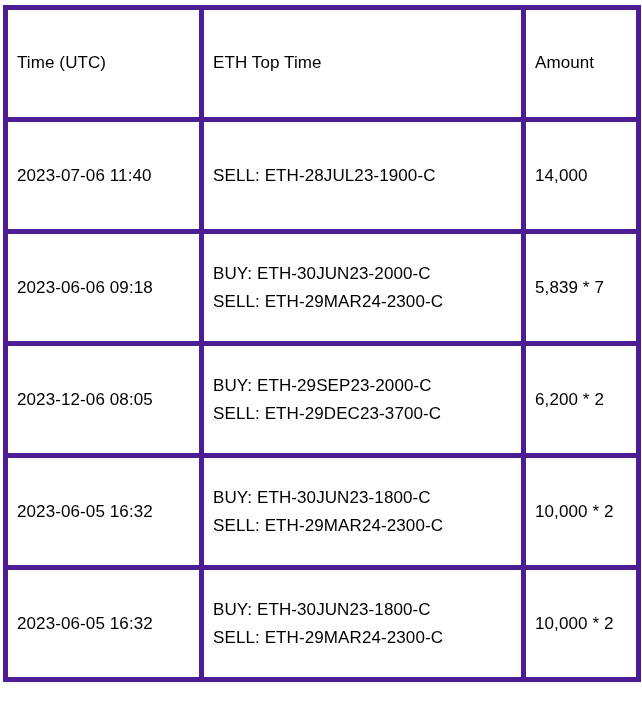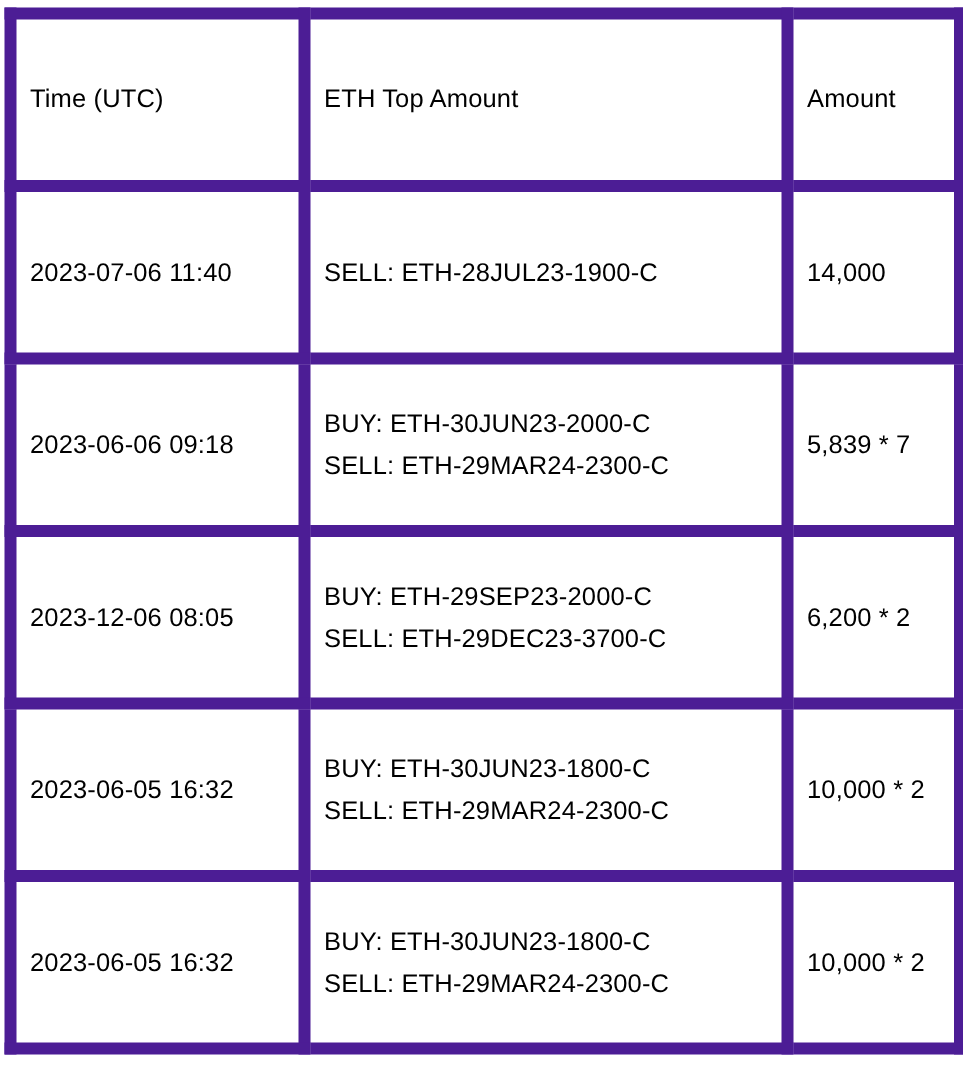--- a/index.html
+++ b/index.html
@@ -29,21 +29,21 @@
     width: 633px;
     background: #ffffff;
   }
 
   table.trade-table col.col-time   { width: 196px; }
   table.trade-table col.col-trade  { width: 322px; }
   table.trade-table col.col-amount { width: 115px; }
 
   table.trade-table th,
   table.trade-table td {
-    border: 8px solid #4c1d95;
+    border: 5px solid #4c1d95;
     padding: 16px 9px;
     font-size: 17px;
     font-weight: normal;
     text-align: left;
     vertical-align: middle;
     line-height: 27px;
     letter-spacing: 0.1px;
     white-space: nowrap;
     overflow: hidden;
   }
@@ -72,21 +72,21 @@
 <div id="table-wrap">
   <table class="trade-table">
     <colgroup>
       <col class="col-time">
       <col class="col-trade">
       <col class="col-amount">
     </colgroup>
     <thead>
       <tr>
         <th>Time (UTC)</th>
-        <th>ETH Top Amount</th>
+        <th>ETH Top Time</th>
         <th>Amount</th>
       </tr>
     </thead>
     <tbody id="table-body">
         <tr>
           <td>2023-07-06 11:40</td>
           <td>
             <span class="trade-lines">
               <span class="trade-line">SELL: ETH-28JUL23-1900-C</span>
             </span>

